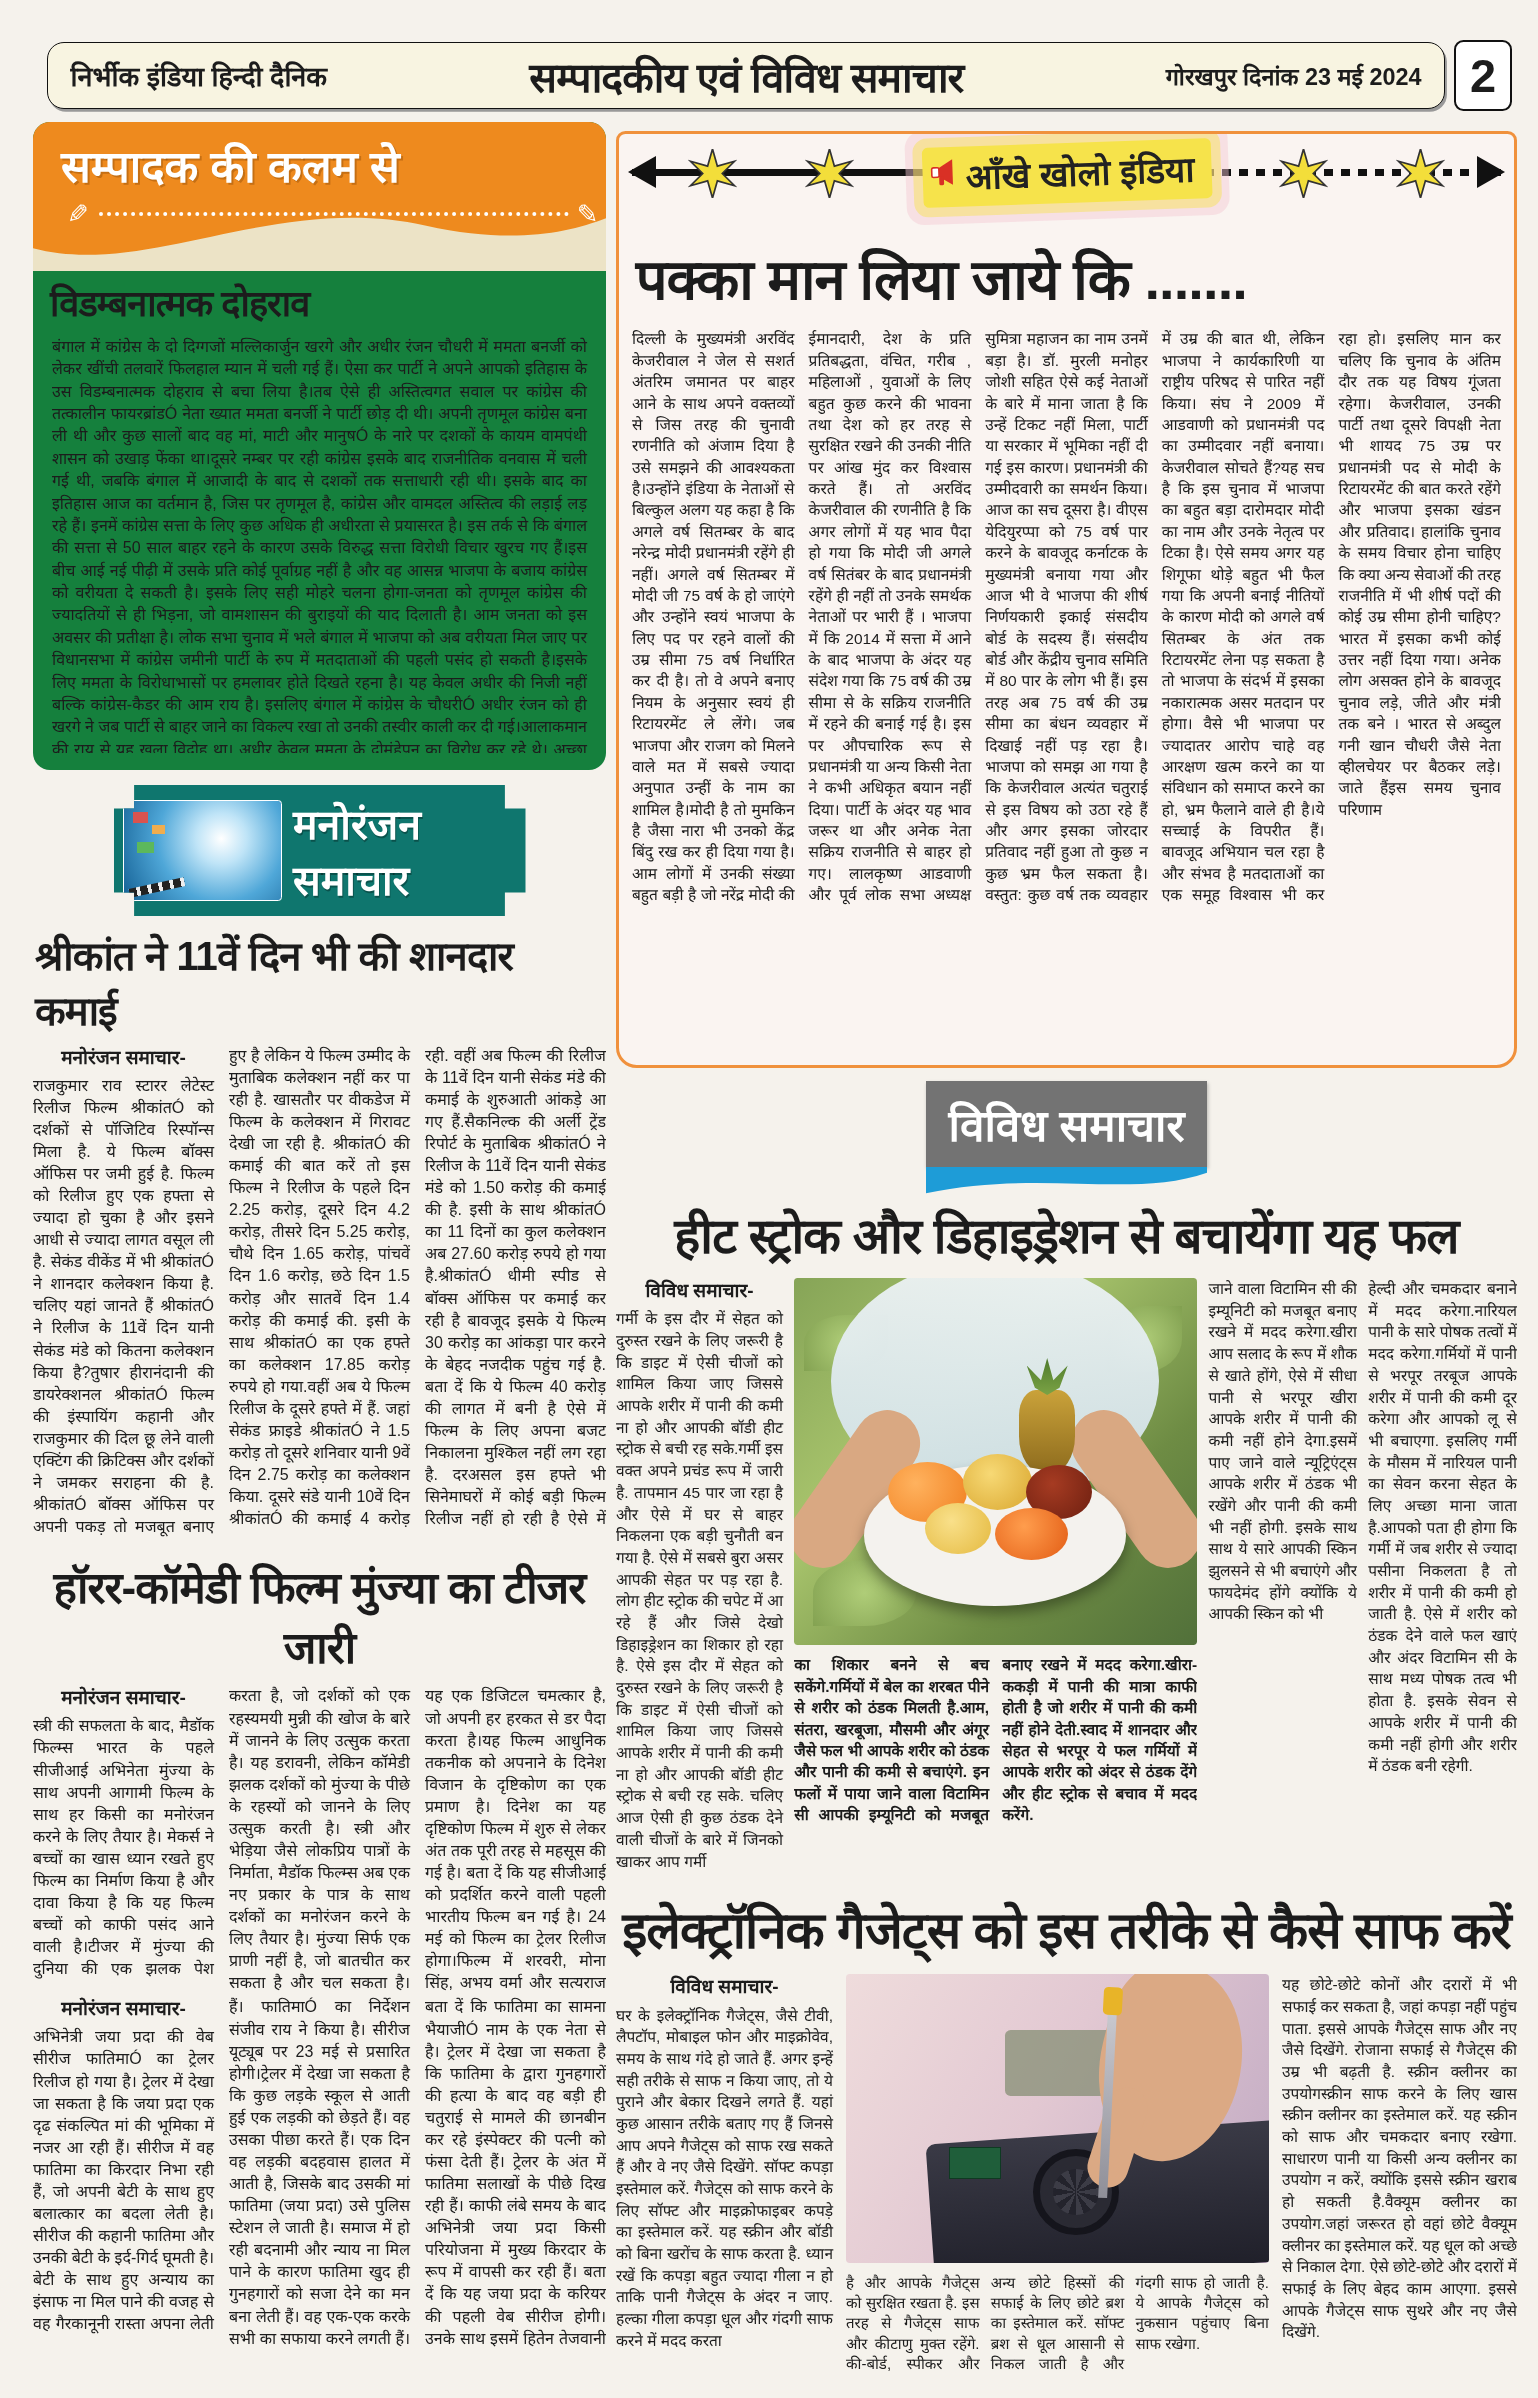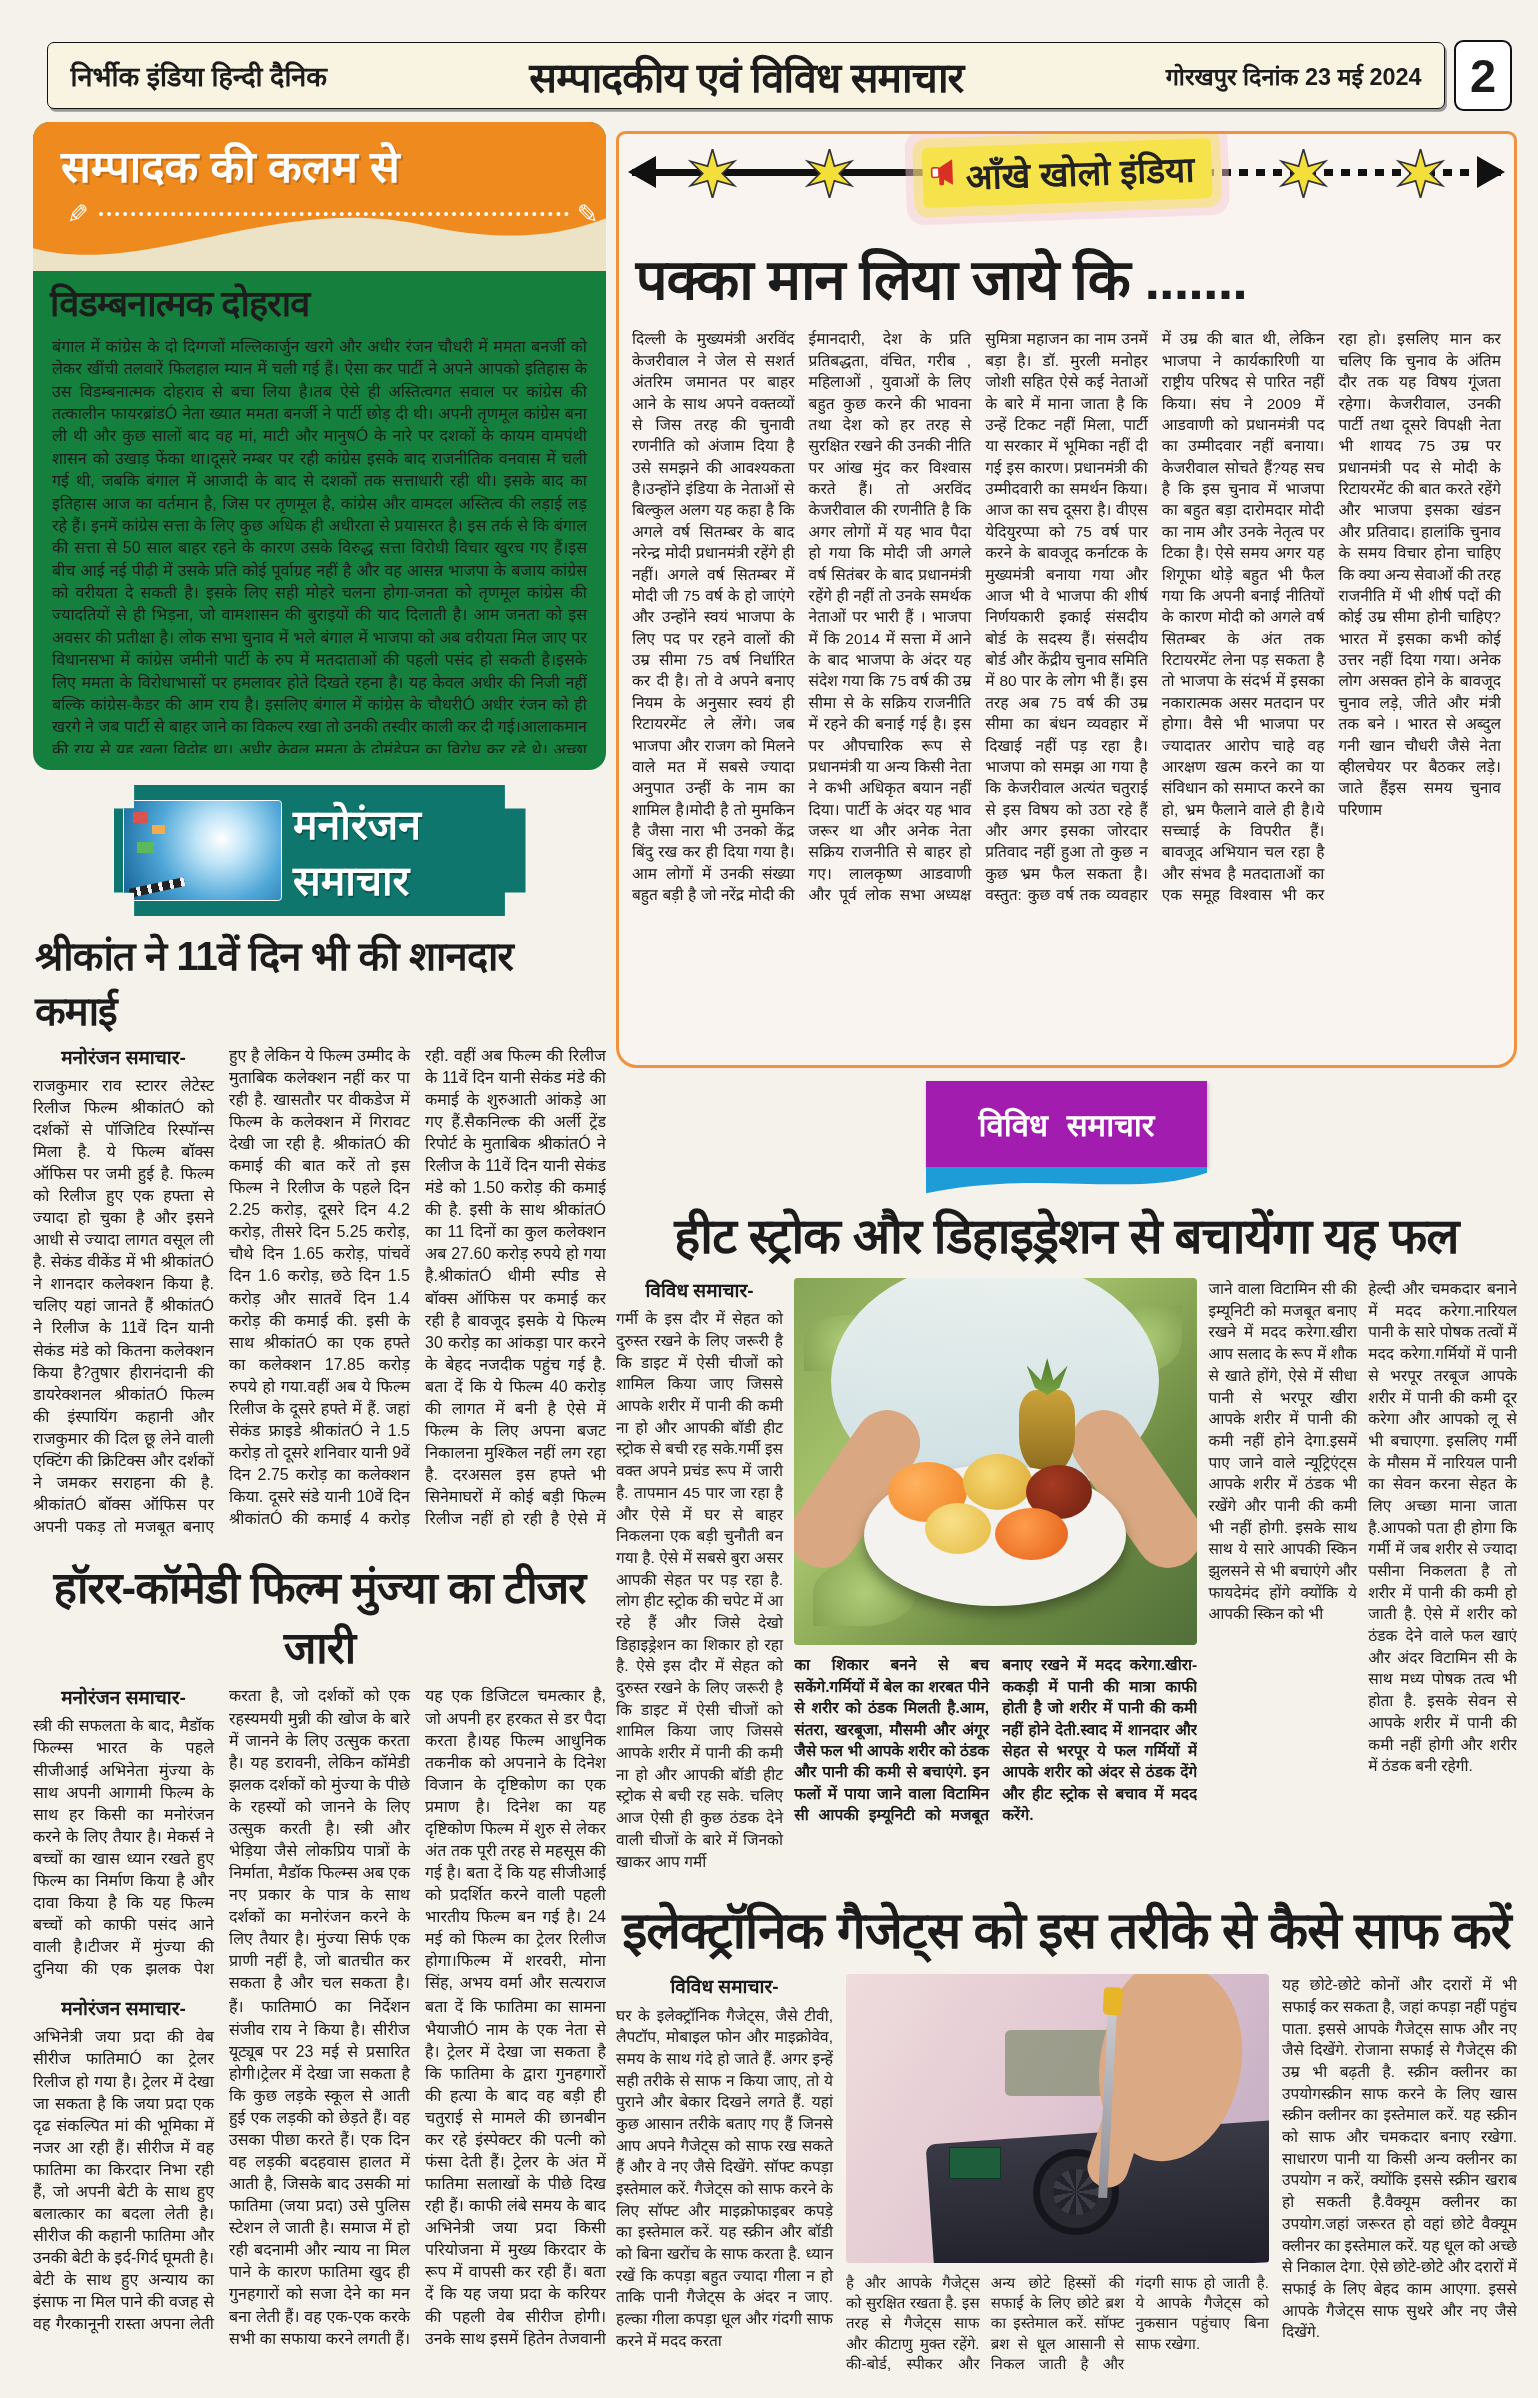--- a/index.html
+++ b/index.html
@@ -2,21 +2,21 @@
 <html style="font-size:15px"><head>
 <meta charset="utf-8">
 <style>
   * { margin:0; padding:0; box-sizing:border-box; }
   html,body { background:#e9e6df; }
   body { font-family:"Liberation Sans","DejaVu Sans",sans-serif; color:#1c1c1c; }
   .page { position:relative; width:1538px; height:2399px; background:#f5f2ec; overflow:hidden; margin:0 auto; }
 
   
   .masthead { position:absolute; left:47px; top:42px; width:1398px; height:67px;
-    background:#f8f4e1; border:1.9px solid #111; border-radius:7px;
+    background:#f8f4e1; border:1.9px solid #111; border-radius:17px;
     display:flex; align-items:center; padding:0 22.5px; box-shadow:1.9px 2.8px 0 #999; }
   .masthead .m-left  { font-size:27px; font-weight:bold; white-space:nowrap; }
   .masthead .m-center{ flex:1; text-align:center; font-size:41px; font-weight:bold; letter-spacing:-0.9px; }
   .masthead .m-right { font-size:23.4px; font-weight:bold; white-space:nowrap; }
   .pageno { position:absolute; left:1454px; top:40px; width:58px; height:71px; background:#fff;
     border:2.8px solid #111; border-radius:9.4px; display:flex; align-items:center; justify-content:center;
     font-size:47px; font-weight:bold; }
 
   
   .leftcol { position:absolute; left:33px; top:122px; width:573px; }
@@ -69,22 +69,22 @@
   .star { position:absolute; top:5.6px; width:49px; height:49px; }
   .oped-label { position:absolute; left:50%; top:0; transform:translateX(-50%) rotate(-2deg);
      background:#f6e34b; padding:5.6px 17px 7.5px 43px; font-size:35px; font-weight:bold; color:#222;
      box-shadow:0 0 0 9.4px rgba(246,227,75,.45), 0 0 0 17px rgba(244,200,210,.45); border-radius:5.6px; }
   .mega { position:absolute; left:3.7px; top:9.4px; width:36px; height:32px; }
   .oped-headline { font-size:56px; font-weight:bold; letter-spacing:-0.9px; padding:15px 3.7px 13px 3.7px; }
   .cols5 { column-count:5; column-gap:14px; font-size:15.5px; line-height:1.38; text-align:justify; height:684px; overflow:hidden; }
   .oped-author { text-align:right; font-weight:bold; font-size:19px; padding:5.6px 7.5px 0 0; }
 
   .misc-banner-wrap { margin:13px auto 0 auto; width:281px; }
-  .misc-banner { background:#a21caf; height:86px; display:flex; align-items:center; justify-content:center;
-     color:#fff; font-size:31px; font-weight:bold; box-shadow:0.9px 1.9px 3.7px rgba(0,0,0,.25);font-family:Liberation Mono, monospace; }
+  .misc-banner { background:#737373; height:86px; display:flex; align-items:center; justify-content:center;
+     color:#fff; font-size:44px; font-weight:bold; box-shadow:0.9px 1.9px 3.7px rgba(0,0,0,.25); }
   .misc-wave { display:block; width:100%; height:32px; }
 
   .heat-headline { font-size:49px; font-weight:bold; letter-spacing:-0.9px; text-align:center; padding:1.9px 0 11.2px 0; }
   .heat-grid { display:flex; gap:11.2px; height:600px; overflow:hidden; }
   .heat-c1 { width:167px; flex:none; font-size:15.5px; line-height:1.4; text-align:justify; }
   .heat-mid { width:403px; flex:none; display:flex; flex-direction:column; gap:9.4px;font-weight:bold; }
   .heat-img { width:403px; height:367px; border-radius:3.7px; position:relative; overflow:hidden; flex:none;
      background:linear-gradient(135deg,#86a457 0%,#a9c56d 35%,#6e8c44 70%,#51703a 100%); }
   .heat-img .leaf { position:absolute; background:radial-gradient(circle,#b7d57f,#7f9e4e); border-radius:50% 0 50% 0; opacity:.8; }
   .heat-img .dress { position:absolute; left:37px; top:-19px; width:328px; height:244px; border-radius:50%;

